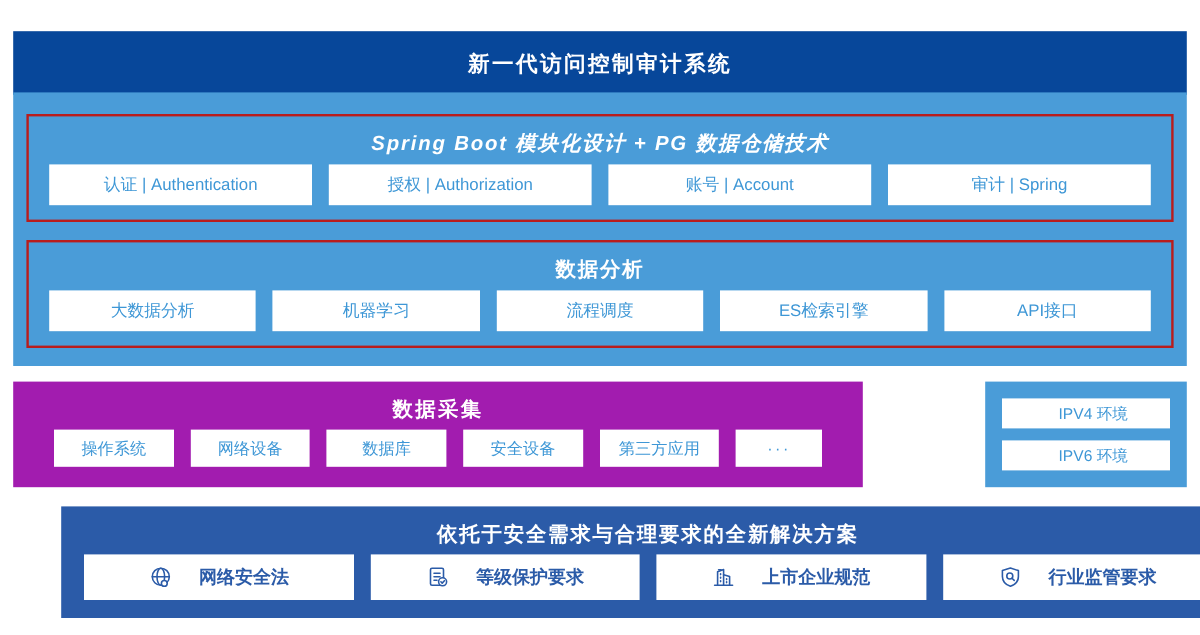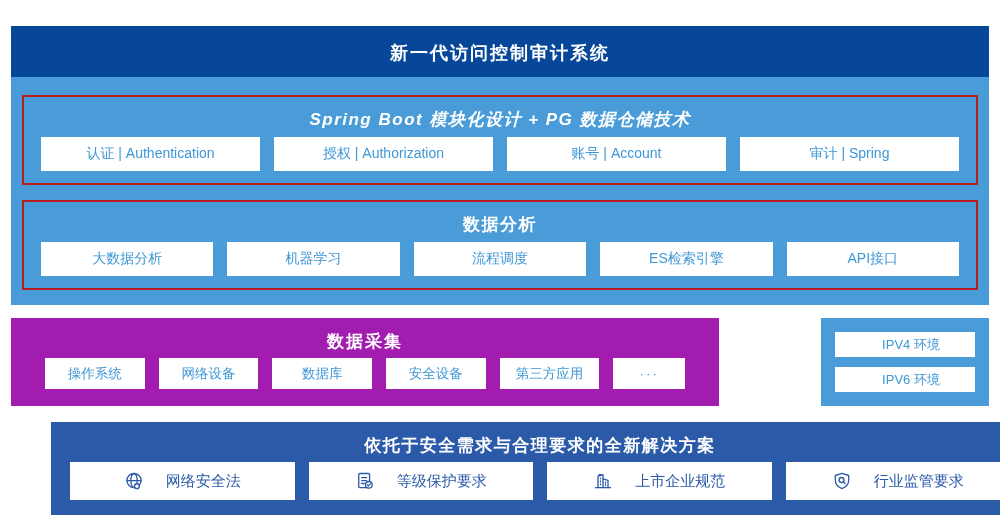--- a/index.html
+++ b/index.html
@@ -60,21 +60,21 @@
     background:#2b5ba8; padding:7px 19px 15px;
     display:flex; flex-direction:column;margin-left:40px;
   }
   .bottom-title {
     flex:1; color:#ffffff; font-size:17px; font-weight:bold; letter-spacing:1.5px;
     display:flex; align-items:center; justify-content:center;
   }
   .sol-row { display:flex; gap:14px; }
   .sol-cell {
     flex:1; height:38px; background:#ffffff; color:#2b5ba8; font-size:15px;
-    display:flex; align-items:center; justify-content:center; gap:22px;
+    display:flex; align-items:center; justify-content:center; gap:22px;font-weight:bold;
   }
   .sol-cell svg { display:block; }
 </style>
 </head>
 <body>
 
 <div class="canvas">
 
   <div class="banner">新一代访问控制审计系统</div>
 

